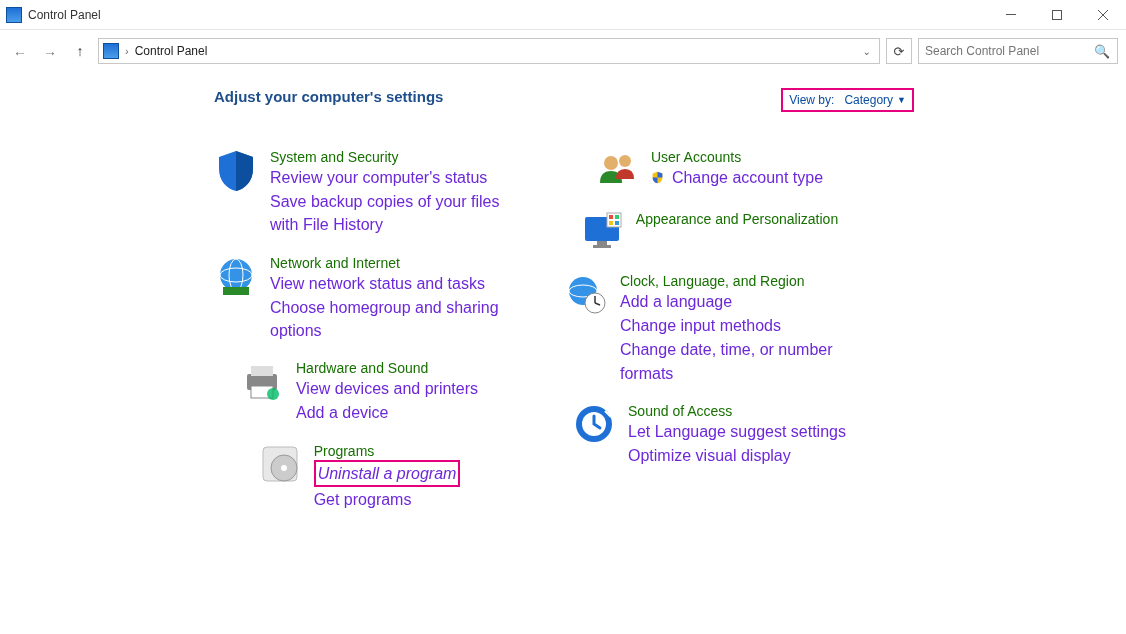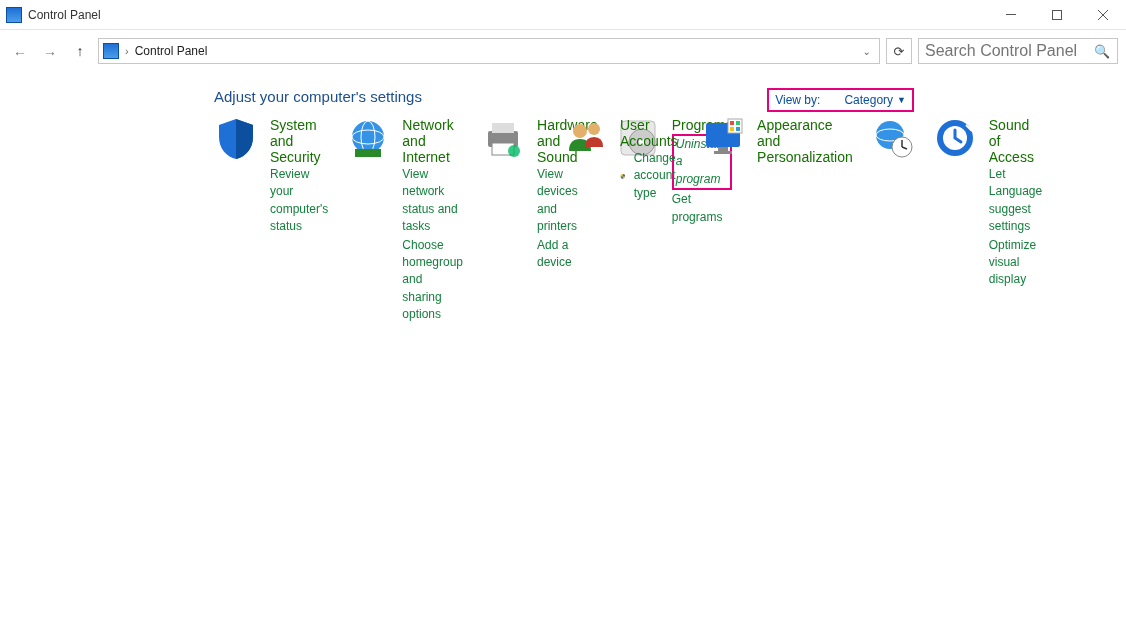--- a/index.html
+++ b/index.html
@@ -19,41 +19,41 @@
     .nav-btn.enabled { color: #333; }
     .arrow { font-size: 14px; }
     .addressbar { flex: 1; height: 26px; border: 1px solid #c7c7c7; display: flex; align-items: center; padding: 0 4px; gap: 6px; min-width: 0; }
     .cp-chip { width: 16px; height: 16px; background: linear-gradient(#1e6fd6,#4a9ee8); border: 1px solid #0c4f9e; }
     .crumb-sep { color: #666; font-size: 11px; }
     .crumb-text { font-size: 12px; color: #222; flex: 0 0 auto; }
     .addr-spacer { flex: 1; }
     .addr-dd { color: #666; font-size: 10px; padding: 0 4px; }
     .refresh-btn { width: 26px; height: 26px; border: 1px solid #c7c7c7; display: flex; align-items: center; justify-content: center; color: #444; font-size: 13px; }
     .searchbar { width: 200px; height: 26px; border: 1px solid #c7c7c7; display: flex; align-items: center; padding: 0 6px; justify-content: space-between; }
-    .search-input { border: none; outline: none; font-size: 16px; color: #555; width: 160px; background: transparent; }
+    .search-input { border: none; outline: none; font-size: 12px; color: #555; width: 160px; background: transparent; }
     .search-icon { color: #666; font-size: 13px; }
 
     
     .content { padding: 20px 0 0 214px; position: relative; }
     .heading-row { display: flex; align-items: flex-start; justify-content: space-between; width: 700px; }
-    .heading { font-size: 15px; color: #1e4f8c; font-weight: 400; margin-bottom: 12px; }
-
-    .viewby-wrap { border: 2px solid #e6007e; padding: 3px 6px; display: flex; align-items: center; gap: 24px; }
+    .heading { font-size: 15px; color: #1e4f8c; font-weight: 700; margin-bottom: 44px; }
+
+    .viewby-wrap { border: 2px solid #e6007e; padding: 3px 6px; display: flex; align-items: center; gap: 10px; }
     .viewby-label { font-size: 12px; color: #0b4ea0; }
     .viewby-val { font-size: 12px; color: #0b4ea0; display: flex; align-items: center; gap: 4px; }
     .viewby-caret { font-size: 9px; color: #0b4ea0; }
 
     .columns { display: flex; gap: 60px; }
-    .col { display: flex; flex-direction: row; gap: 18px; width: 290px; }
+    .col { display: flex; flex-direction: column; gap: 18px; width: 290px; align-items: center; }
 
     .cat { display: flex; gap: 12px; }
     .cat-icon { width: 44px; height: 44px; flex-shrink: 0; display: flex; align-items: center; justify-content: center; }
     .cat-body { display: flex; flex-direction: column; gap: 1px; }
     .cat-title { font-size: 14px; color: #167000; font-weight: 400; }
-    .cat-link { font-size: 12px; color: #15803d; line-height: 1.45; }
+    .cat-link { font-size: 16px; color: #6d28d9; line-height: 1.45; }
     .cat-link.highlight { border: 2px solid #e6007e; padding: 0 2px; width: fit-content; font-style: italic; }
     .cat-link-shield { display: flex; align-items: center; gap: 8px; }
     .shield-mini { width: 13px; height: 13px; }
 
     svg { display: block; }
   </style>
 </head>
 <body>
 
 <div class="titlebar">
@@ -125,20 +125,21 @@
       <div class="cat">
         <div class="cat-icon">
           <svg width="42" height="44">
               <path d="M21 2 L38 8 L38 20 C38 32 30 40 21 42 C12 40 4 32 4 20 L4 8 Z" fill="#1e6fd6"></path>
               <path d="M21 2 L38 8 L38 20 C38 32 30 40 21 42 Z" fill="#0c4f9e"></path>
             </svg>
         </div>
         <div class="cat-body">
           <a class="cat-title">System and Security</a>
           <a class="cat-link">Review your computer's status</a>
+          <a class="cat-link">Save backup copies of your files with File History</a>
         </div>
       </div>
 
       <div class="cat">
         <div class="cat-icon">
           <svg width="42" height="44">
               <circle cx="21" cy="20" r="16" fill="#3493e6"></circle>
               <ellipse cx="21" cy="20" rx="16" ry="7" fill="none" stroke="#fff" stroke-width="1"></ellipse>
               <ellipse cx="21" cy="20" rx="7" ry="16" fill="none" stroke="#fff" stroke-width="1"></ellipse>
               <rect x="8" y="32" width="26" height="8" fill="#2a8a2a"></rect>
@@ -229,20 +230,26 @@
       <div class="cat">
         <div class="cat-icon">
           <svg width="42" height="44">
               <circle cx="18" cy="18" r="14" fill="#3493e6"></circle>
               <ellipse cx="18" cy="18" rx="14" ry="6" fill="none" stroke="#fff"></ellipse>
               <circle cx="30" cy="30" r="10" fill="#fff" stroke="#888"></circle>
               <line x1="30" y1="30" x2="30" y2="23" stroke="#333" stroke-width="1.5"></line>
               <line x1="30" y1="30" x2="35" y2="32" stroke="#333" stroke-width="1.5"></line>
             </svg>
         </div>
+        <div class="cat-body">
+          <a class="cat-title">Clock, Language, and Region</a>
+          <a class="cat-link">Add a language</a>
+          <a class="cat-link">Change input methods</a>
+          <a class="cat-link">Change date, time, or number formats</a>
+        </div>
       </div>
 
       <div class="cat">
         <div class="cat-icon">
           <svg width="42" height="44">
               <circle cx="21" cy="21" r="18" fill="#1e6fd6"></circle>
               <circle cx="21" cy="21" r="12" fill="#fff"></circle>
               <path d="M21 13 L21 21 L27 25" stroke="#1e6fd6" stroke-width="3" fill="none" stroke-linecap="round"></path>
               <path d="M32 8 L38 14" stroke="#fff" stroke-width="2"></path>
             </svg>

